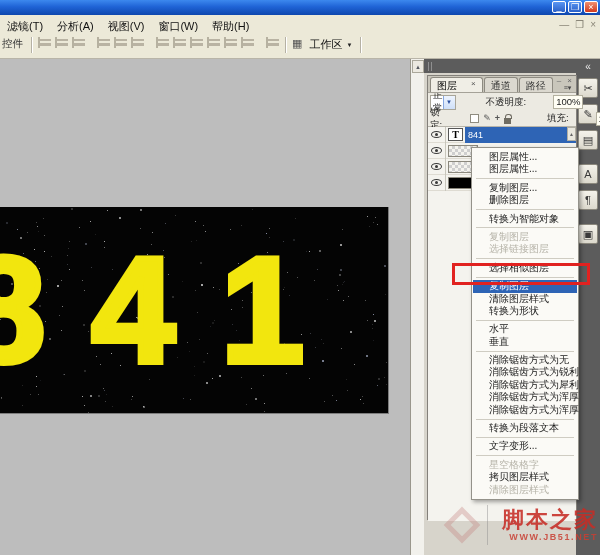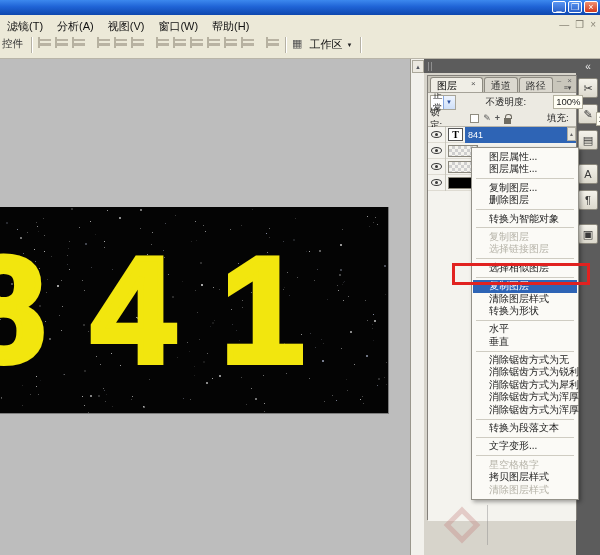--- a/index.html
+++ b/index.html
@@ -559,15 +559,19 @@
       <div class="mi dis">星空格格字</div>
       <div class="mi">拷贝图层样式</div>
       <div class="mi dis">清除图层样式</div>
     </div>
 
   <div id="redbox" style="border-color: rgb(225, 34, 32); left: 452px; top: 263px; width: 138px; height: 22px;"></div>
 
   <div id="watermark">
     <div id="wmlogo"></div>
     <div id="wmsep"></div>
+    <div id="wmtext">
+      <div id="wmtitle">脚本之家</div>
+      <div id="wmurl">WWW.JB51.NET</div>
+    </div>
   </div>
 
 </div>
 
 </body></html>

